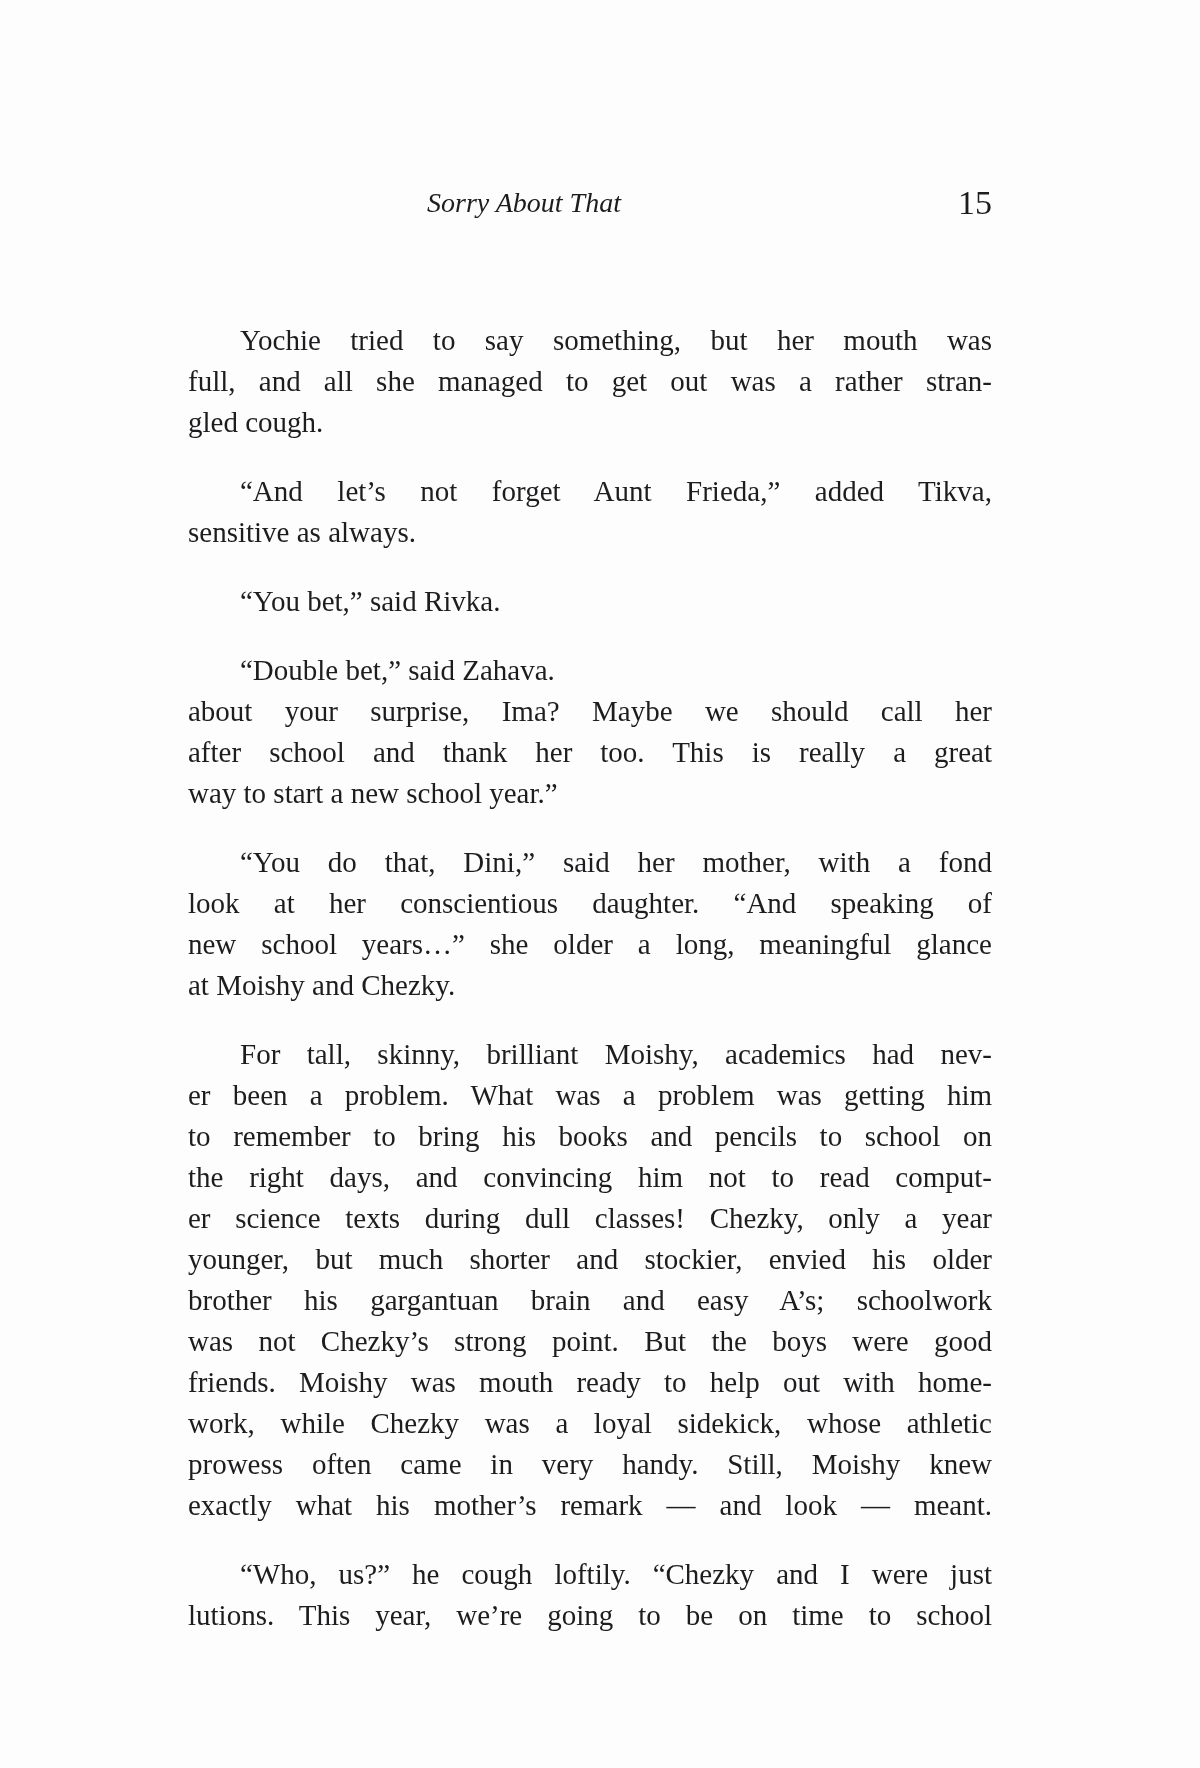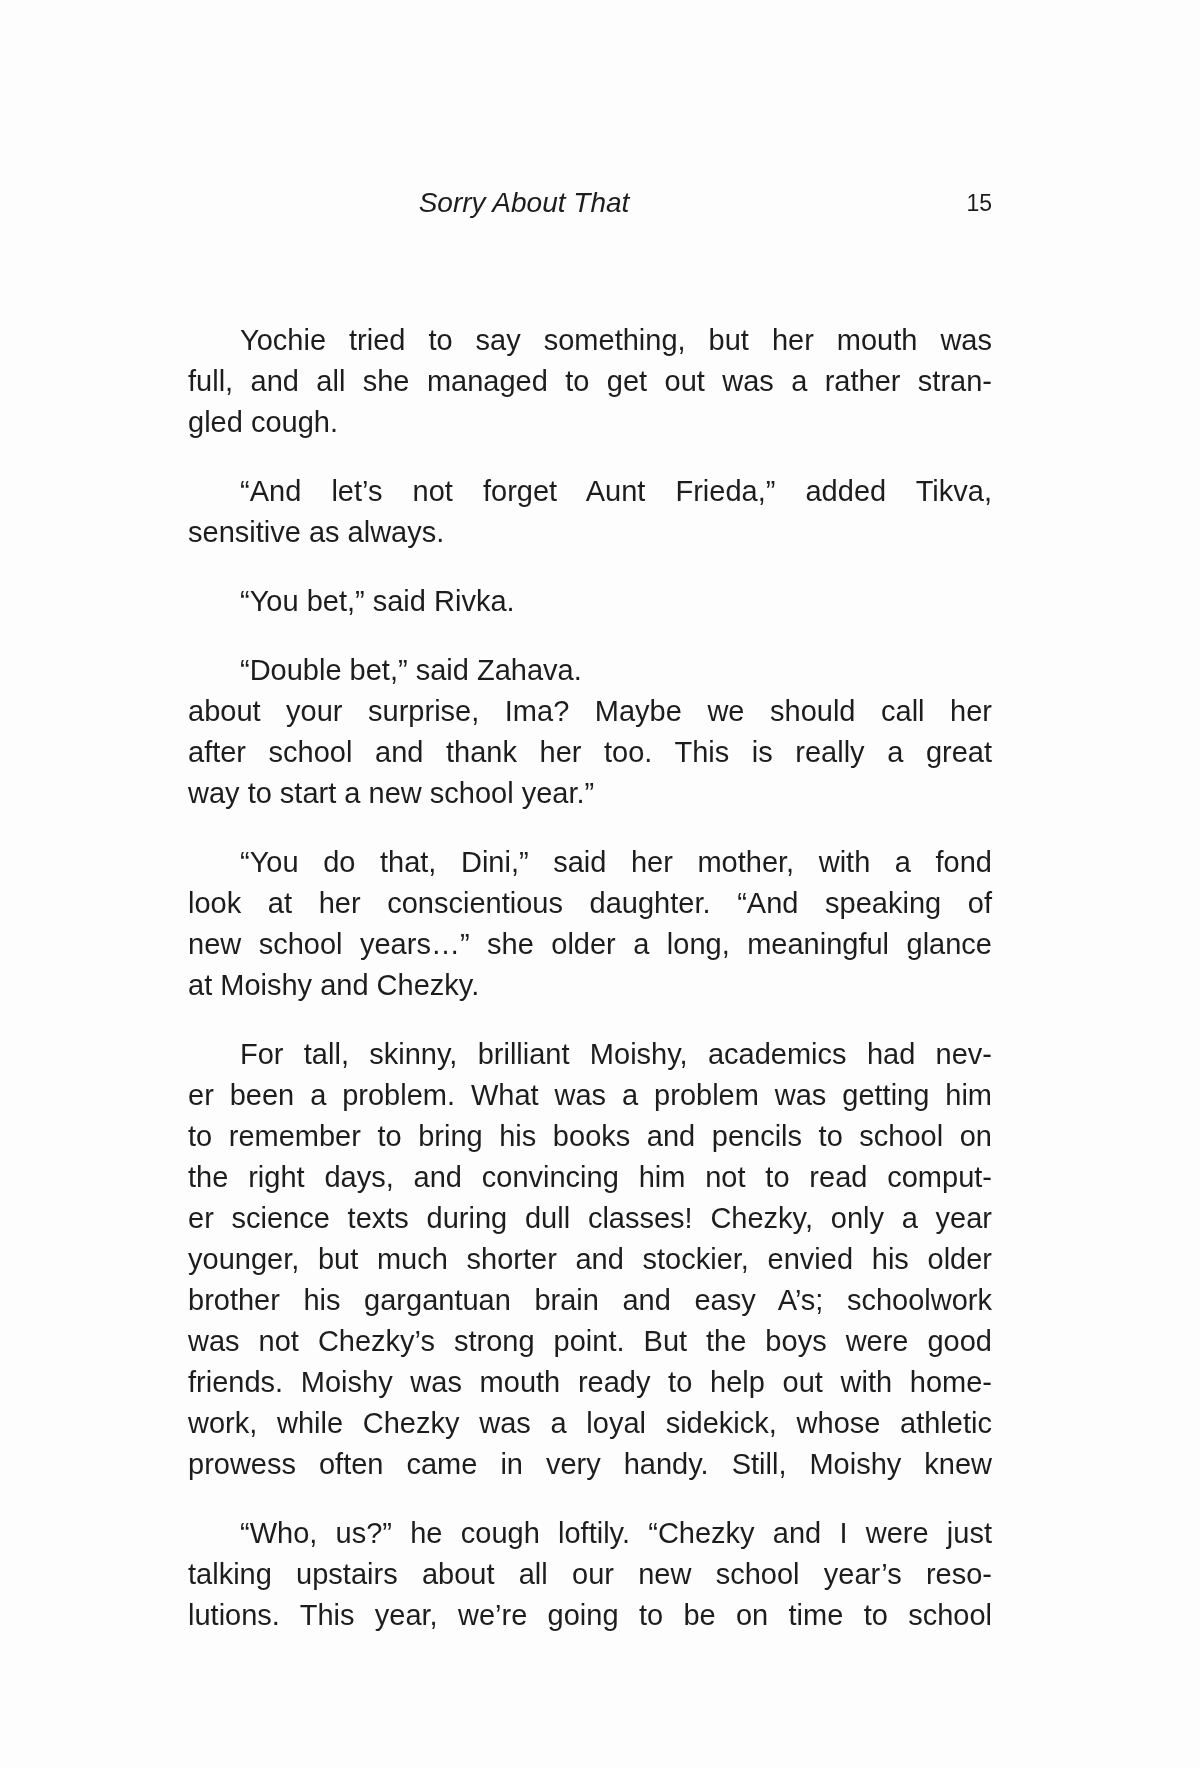--- a/index.html
+++ b/index.html
@@ -5,21 +5,21 @@
   html, body {
     margin: 0;
     padding: 0;
     background: #ffffff;
   }
   .page {
     position: relative;
     width: 1200px;
     height: 1768px;
     background: #fdfdfd;
-    font-family: Liberation Sans, sans-serif;
+    font-family: Liberation Serif, serif;
     color: #1d1d1f;
     overflow: hidden;
   }
   .running-head {
     position: absolute;
     top: 186px;
     left: 188px;
     width: 804px;
     height: 40px;
   }
@@ -30,21 +30,21 @@
     top: 0;
     font-style: italic;
     font-size: 28px;
     line-height: 34px;
     white-space: nowrap;
   }
   .page-number {
     position: absolute;
     right: 0;
     top: 0;
-    font-size: 23px;
+    font-size: 34px;
     line-height: 34px;
   }
   .body-text {
     position: absolute;
     top: 292px;
     left: 188px;
     width: 804px;
     font-size: 29px;
     line-height: 41px;
   }
@@ -89,17 +89,17 @@
       <div class="line j">er been a problem. What was a problem was getting him</div>
       <div class="line j">to remember to bring his books and pencils to school on</div>
       <div class="line j">the right days, and convincing him not to read comput-</div>
       <div class="line j">er science texts during dull classes! Chezky, only a year</div>
       <div class="line j">younger, but much shorter and stockier, envied his older</div>
       <div class="line j">brother his gargantuan brain and easy A’s; schoolwork</div>
       <div class="line j">was not Chezky’s strong point. But the boys were good</div>
       <div class="line j">friends. Moishy was mouth ready to help out with home-</div>
       <div class="line j">work, while Chezky was a loyal sidekick, whose athletic</div>
       <div class="line j">prowess often came in very handy. Still, Moishy knew</div>
+      <div class="line j">exactly what his mother’s remark — and look — meant.</div>
       <div class="line indent j">“Who, us?” he cough loftily. “Chezky and I were just</div>
-      <div class="line j">talking upstairs about all our new school year’s reso-</div>
       <div class="line j">lutions. This year, we’re going to be on time to school</div>
     </main>
 </div>
 
 </body></html>

